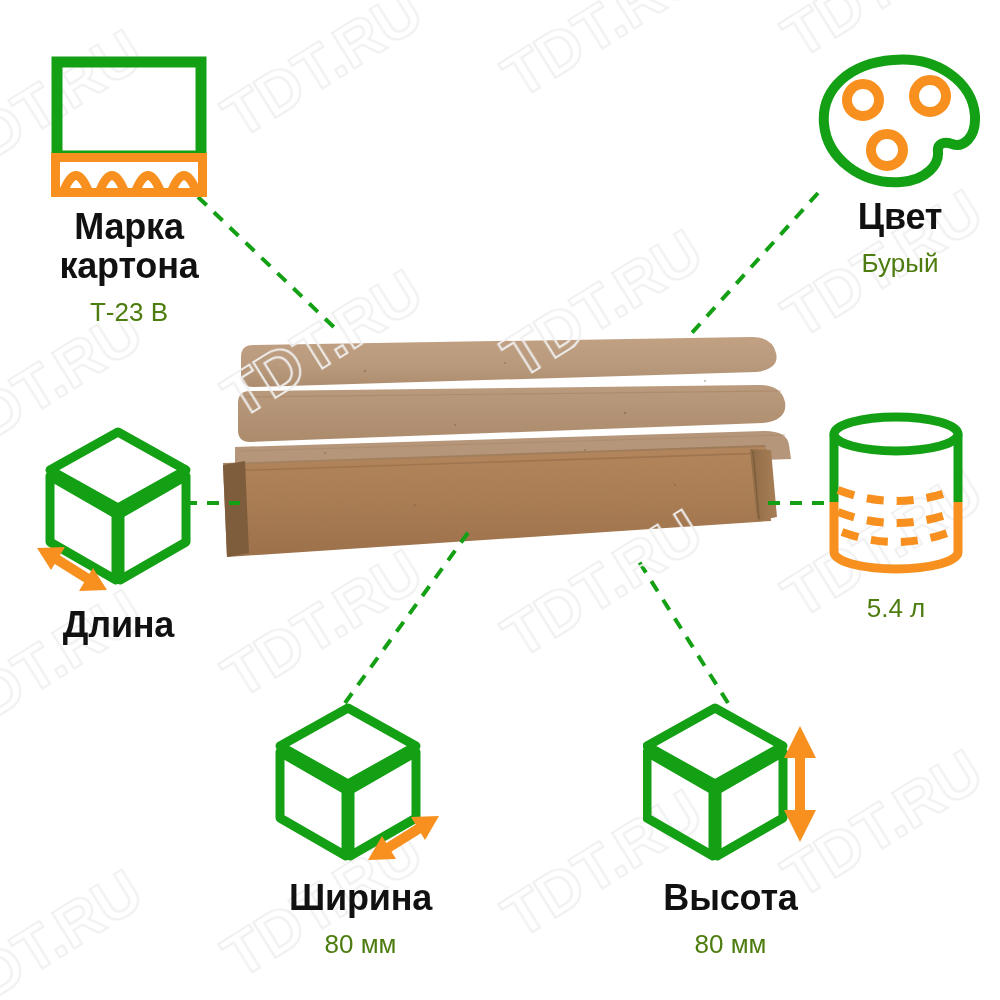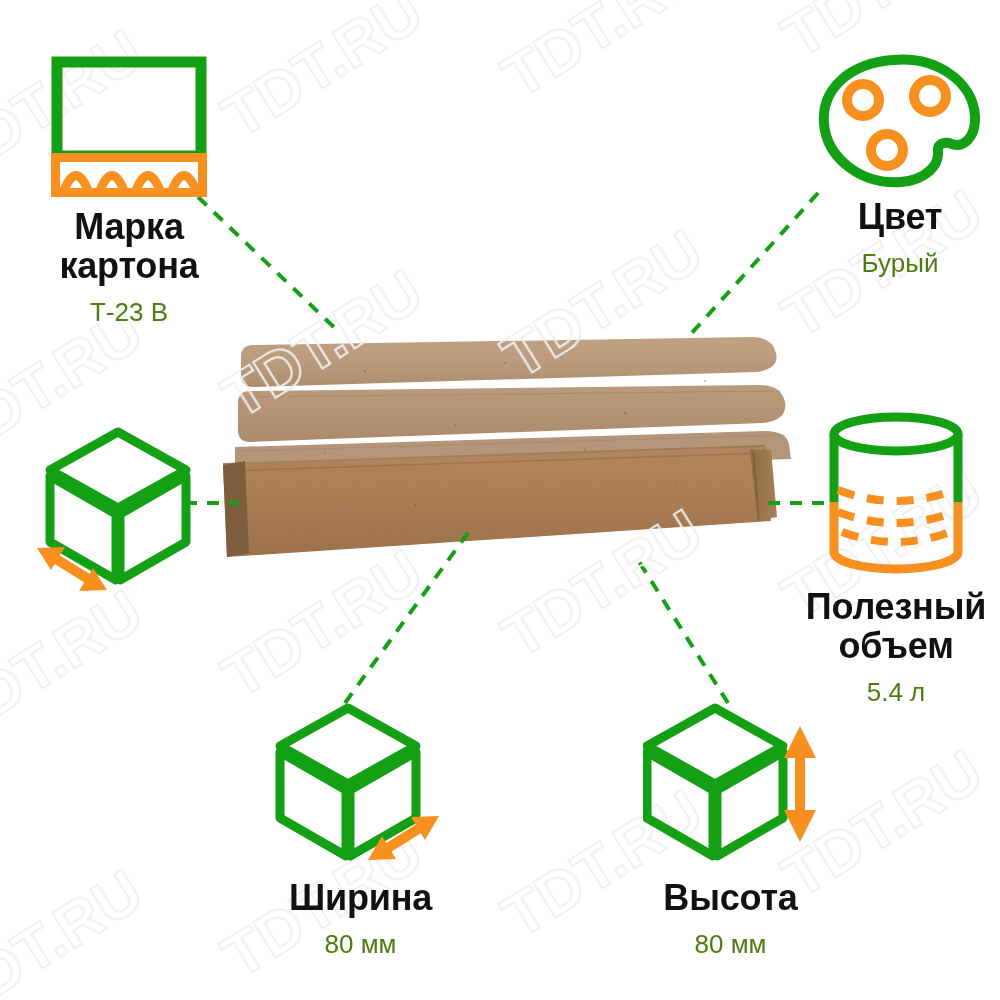--- a/index.html
+++ b/index.html
@@ -253,41 +253,40 @@
         <path d="M 19,56 L 19,122 L 85,160 L 85,94 Z"></path>
         <path d="M 155,56 L 155,122 L 89,160 L 89,94 Z"></path>
       </g>
 
       <g>
         <line x1="22" y1="137" x2="62" y2="162" stroke="#f7901e" stroke-width="10"></line>
         <polygon points="6,128 34,127 20,150" fill="#f7901e"></polygon>
         <polygon points="76,170 48,171 62,148" fill="#f7901e"></polygon>
       </g>
     </svg>
+    <div class="node-title">
+      <div>Длина</div>
+    </div>
   </div>
 
   <div class="node" id="node-volume">
     <svg class="node-icon" width="160" height="170" viewBox="0 0 160 170">
 
       <path d="M 18,22 L 18,90" stroke="#14a014" stroke-width="9" fill="none"></path>
       <path d="M 142,22 L 142,90" stroke="#14a014" stroke-width="9" fill="none"></path>
       <ellipse cx="80" cy="22" rx="62" ry="17" fill="none" stroke="#14a014" stroke-width="9"></ellipse>
 
       <path d="M 18,90 L 18,140 A 62,17 0 0 0 142,140 L 142,90" fill="none" stroke="#f7901e" stroke-width="9"></path>
 
       <g fill="none" stroke="#f7901e" stroke-width="8" stroke-dasharray="17 13" stroke-linecap="butt">
         <path d="M 22,78 Q 80,100 138,78"></path>
         <path d="M 22,100 Q 80,122 138,100"></path>
         <path d="M 26,120 Q 80,140 134,120"></path>
       </g>
     </svg>
-    <div class="node-title">
-      <div>Полезный</div>
-      <div>объем</div>
-    </div>
     <div class="node-value">5.4 л</div>
   </div>
 
   <div class="node" id="node-width">
     <svg class="node-icon" width="175" height="175" viewBox="0 0 175 175">
       <g fill="none" stroke="#14a014" stroke-width="9" stroke-linejoin="round">
         <path d="M 75,10 L 143,48 L 75,86 L 7,48 Z"></path>
         <path d="M 7,54 L 7,120 L 73,158 L 73,92 Z"></path>
         <path d="M 143,54 L 143,120 L 77,158 L 77,92 Z"></path>
       </g>

